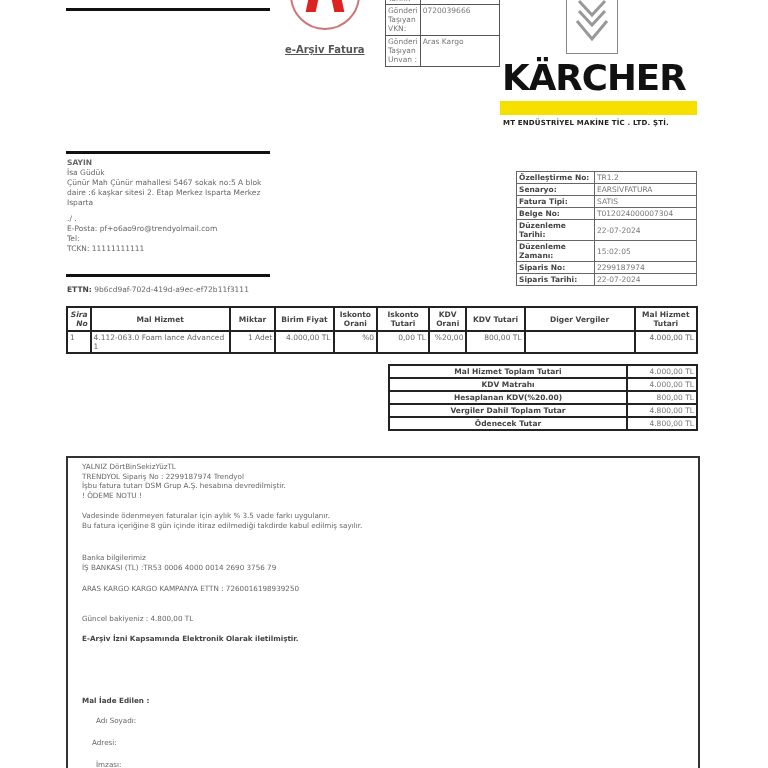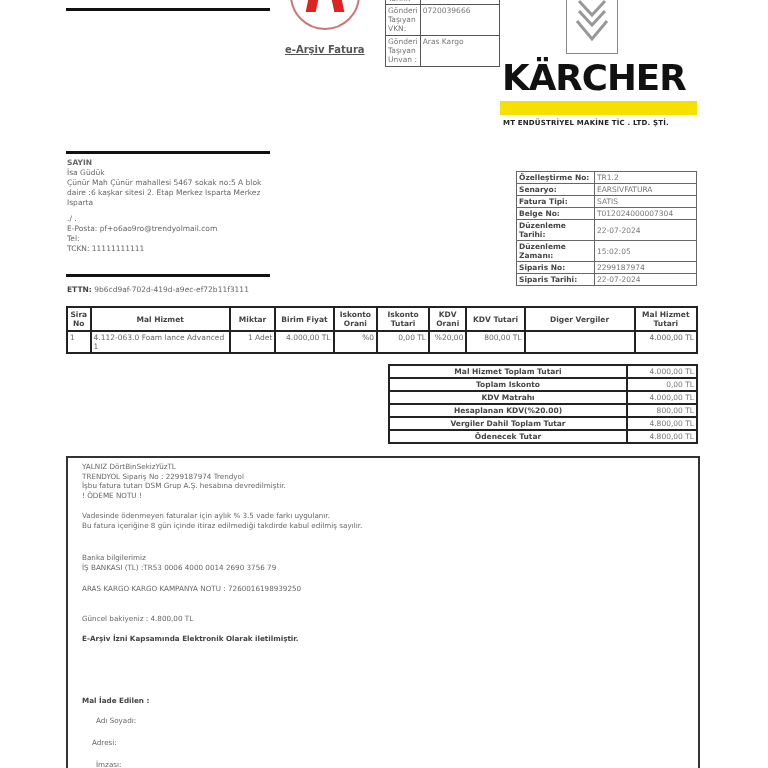--- a/index.html
+++ b/index.html
@@ -152,21 +152,21 @@
   <tr>
         <td class="k">Siparis Tarihi:</td>
         <td>22-07-2024</td>
       </tr>
 </tbody>
   </table>
 
 <table class="abs" id="items-table">
   <tbody>
       <tr>
-    <th style="width:14px;text-align:center;">Sira No</th>
+    <th style="width:14px;text-align:right;font-style:italic;">Sira No</th>
     <th style="width:128px;">Mal Hizmet</th>
     <th style="width:38px;">Miktar</th>
     <th style="width:50px;">Birim Fiyat</th>
     <th style="width:36px;">Iskonto Orani</th>
     <th style="width:44px;">Iskonto Tutari</th>
     <th style="width:30px;">KDV Orani</th>
     <th style="width:50px;">KDV Tutari</th>
     <th style="width:100px;border-radius:10px;">Diger Vergiler</th>
     <th style="width:54px;">Mal Hizmet Tutari</th>
   </tr>
@@ -185,24 +185,20 @@
 </tbody>
   </table>
 
 <table class="abs" id="totals-table">
   <tbody>
       <tr>
         <td class="k">Mal Hizmet Toplam Tutari</td>
         <td class="v">4.000,00 TL</td>
       </tr>
   <tr>
-        <td class="k">Toplam Iskonto</td>
-        <td class="v">0,00 TL</td>
-      </tr>
-  <tr>
         <td class="k">KDV Matrahı</td>
         <td class="v">4.000,00 TL</td>
       </tr>
   <tr>
         <td class="k">Hesaplanan KDV(%20.00)</td>
         <td class="v">800,00 TL</td>
       </tr>
   <tr>
         <td class="k">Vergiler Dahil Toplam Tutar</td>
         <td class="v">4.800,00 TL</td>
@@ -216,20 +212,20 @@
 
 <div class="abs" id="notes-box">
   <div class="note" style="left:14px; top:4px;">YALNIZ DörtBinSekizYüzTL</div>
   <div class="note" style="left:14px; top:13.5px;">TRENDYOL Sipariş No : 2299187974 Trendyol</div>
   <div class="note" style="left:14px; top:23px;">İşbu fatura tutarı DSM Grup A.Ş. hesabına devredilmiştir.</div>
   <div class="note" style="left:14px; top:32.5px;">! ÖDEME NOTU !</div>
   <div class="note" style="left:14px; top:53px;">Vadesinde ödenmeyen faturalar için aylık % 3.5 vade farkı uygulanır.</div>
   <div class="note" style="left:14px; top:63px;">Bu fatura içeriğine 8 gün içinde itiraz edilmediği takdirde kabul edilmiş sayılır.</div>
   <div class="note" style="left:14px; top:95px;">Banka bilgilerimiz</div>
   <div class="note" style="left:14px; top:104.5px;">İŞ BANKASI (TL) :TR53 0006 4000 0014 2690 3756 79</div>
-  <div class="note" style="left:14px; top:126px;">ARAS KARGO KARGO KAMPANYA NOTU : 7260016198939250</div>
+  <div class="note" style="left:14px; top:126px;">ARAS KARGO KARGO KAMPANYA ETTN : 7260016198939250</div>
   <div class="note" style="left:14px; top:156px;">Güncel bakiyeniz : 4.800,00 TL</div>
   <div class="note bold" style="left:14px; top:176px; color:#444;">E-Arşiv İzni Kapsamında Elektronik Olarak iletilmiştir.</div>
   <div class="note bold" style="left:14px; top:238px; color:#444;">Mal İade Edilen :</div>
   <div class="note" style="left:28px; top:258px;">Adı Soyadı:</div>
   <div class="note" style="left:24px; top:280px;">Adresi:</div>
   <div class="note" style="left:28px; top:302px;">İmzası:</div>
 </div>
 
 </body></html>

